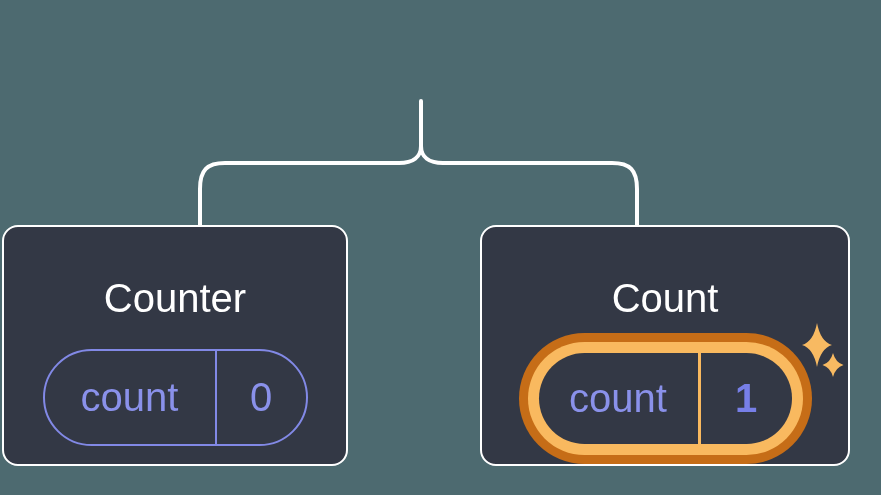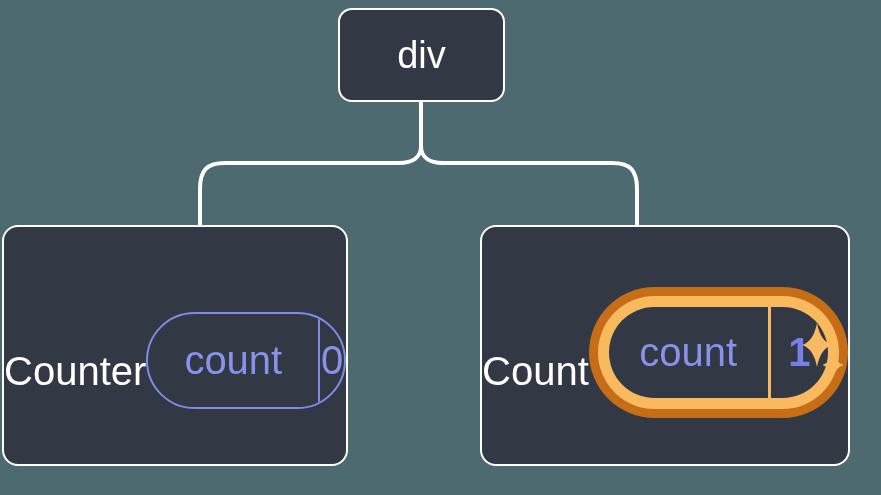--- a/index.html
+++ b/index.html
@@ -42,21 +42,21 @@
     z-index: 1;
   }
 
   .card {
     position: absolute;
     top: 225px;
     height: 241px;
     background: #333845;
     border: 2.5px solid #FFFFFF;
     border-radius: 16px;
-    display: flex; flex-direction: row; align-items: center;
+    display: flex; flex-direction: column; align-items: center;
     z-index: 1;
   }
   .card-left  { left: 2px;   width: 346px; }
   .card-right { left: 480px; width: 370px; }
 
   .card-title {
     margin-top: 50px;
     font-size: 40px;
     line-height: 42px;
     font-weight: 500;
@@ -121,23 +121,20 @@
 </head>
 <body>
 
 <div class="canvas">
 
   <svg class="overlay connectors" width="881" height="495" viewBox="0 0 881 495">
     <path class="conn-path" d="M421,101 L421,146 C421,157 413,163 399,163 L225,163 C207,163 200,170 200,189 L200,229"></path>
     <path class="conn-path" d="M421,146 C421,157 429,163 443,163 L612,163 C630,163 637,170 637,189 L637,229"></path>
   </svg>
 
-  <div class="tree-node">
-    <span>div</span>
-  </div>
 
   <div class="card card-left">
     <div class="card-title">Counter</div>
     <div class="pill-plain">
       <div class="pill-key">count</div>
       <div class="pill-val">0</div>
     </div>
   </div>
 
   <div class="card card-right">

